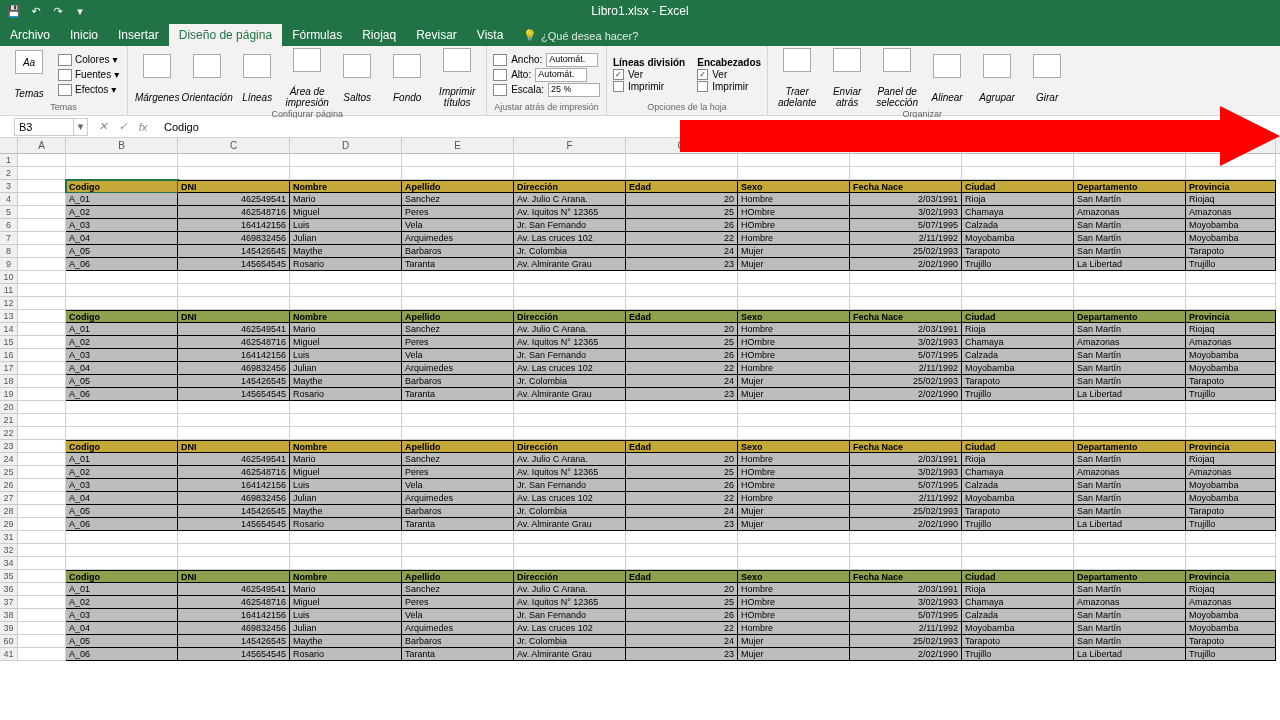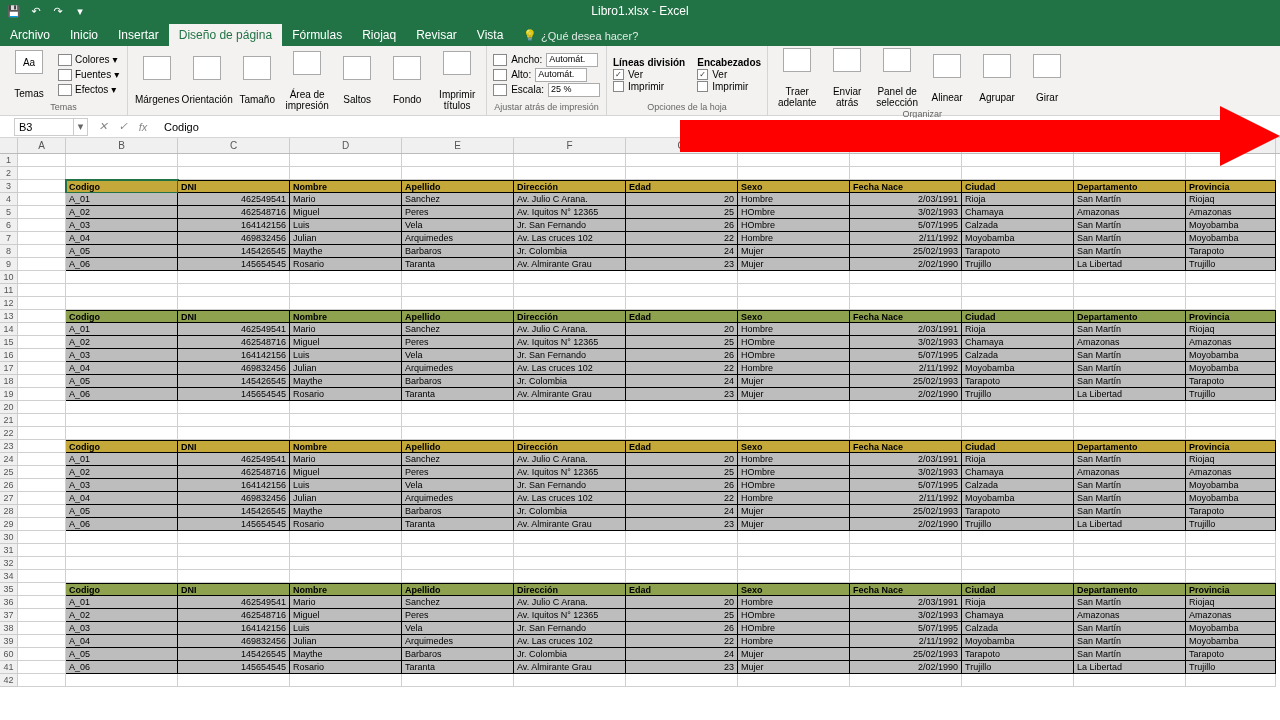--- a/index.html
+++ b/index.html
@@ -15,21 +15,21 @@
   .menubar { background: #217346; color: #fff; height: 24px; display: flex; align-items: flex-end; }
   .menu-item { padding: 4px 10px; font-size: 12px; cursor: pointer; }
   .menu-item.active { background: #f3f2f1; color: #217346; }
   .tell-me { padding: 4px 10px; font-size: 11px; opacity: 0.85; display: flex; align-items: center; gap: 4px; }
 
   
   .ribbon { background: #f3f2f1; border-bottom: 1px solid #d5d5d5; height: 70px; display: flex; }
   .rgroup { border-right: 1px solid #d5d5d5; padding: 2px 6px; display: flex; flex-direction: column; }
   .rgroup-body { flex: 1; display: flex; align-items: center; gap: 4px; }
   .rgroup-label { font-size: 9px; text-align: center; color: #666; padding: 1px 0; }
-  .rbtn-big { display: flex; flex-direction: column; align-items: center; width: 46px; cursor: pointer; font-size: 10px; text-align: center; gap: 14px; }
+  .rbtn-big { display: flex; flex-direction: column; align-items: center; width: 46px; cursor: pointer; font-size: 10px; text-align: center; gap: 14px; font-style: italic; }
   .rbtn-big .icon-sq { width: 28px; height: 24px; border: 1px solid #aaa; background: #fff; display: flex; align-items: center; justify-content: center; }
   .rstack { display: flex; flex-direction: column; gap: 1px; }
   .rstack-item { font-size: 10px; display: flex; align-items: center; gap: 3px; cursor: pointer; padding: 1px 2px; }
   .mini-icon { width: 14px; height: 12px; border: 1px solid #888; background: #fff; display: inline-block; }
   .ctrl-row { display: flex; align-items: center; gap: 4px; font-size: 10px; }
   .ctrl-input { width: 52px; height: 14px; border: 1px solid #ababab; background: #fff; font-size: 9px; padding: 0 2px; }
   .chk { width: 11px; height: 11px; border: 1px solid #888; background: #fff; display: inline-flex; align-items: center; justify-content: center; font-size: 8px; color: #333; }
 
   
   .fbar { height: 22px; border-bottom: 1px solid #d5d5d5; display: flex; align-items: center; background: #fff; }
@@ -106,39 +106,40 @@
       <div class="rbtn-big">
           <div class="icon-sq"></div>
           <span>Márgenes</span>
         </div>
       <div class="rbtn-big">
           <div class="icon-sq"></div>
           <span>Orientación</span>
         </div>
       <div class="rbtn-big">
           <div class="icon-sq"></div>
-          <span>Tamaño</span>
+          <span>Líneas</span>
         </div>
       <div class="rbtn-big">
           <div class="icon-sq"></div>
           <span>Área de impresión</span>
         </div>
       <div class="rbtn-big">
           <div class="icon-sq"></div>
           <span>Saltos</span>
         </div>
       <div class="rbtn-big">
           <div class="icon-sq"></div>
           <span>Fondo</span>
         </div>
       <div class="rbtn-big">
           <div class="icon-sq"></div>
           <span>Imprimir títulos</span>
         </div>
     </div>
+    <div class="rgroup-label">Configurar página</div>
   </div>
 
   <div class="rgroup">
     <div class="rgroup-body">
       <div class="rstack">
         <div class="ctrl-row">
             <span class="mini-icon"></span>
             <span>Ancho:</span>
             <span class="ctrl-input">Automát.</span>
           </div>
@@ -673,35 +674,20 @@
         <div class="cell" style="width: 112px;">Taranta</div>
         <div class="cell" style="width: 112px;">Av. Almirante Grau</div>
         <div class="cell num" style="width: 112px;">23</div>
         <div class="cell" style="width: 112px;">Mujer</div>
         <div class="cell num" style="width: 112px;">2/02/1990</div>
         <div class="cell" style="width: 112px;">Trujillo</div>
         <div class="cell" style="width: 112px;">La Libertad</div>
         <div class="cell" style="width: 90px;">Trujillo</div>
       </div>
       <div class="row blank-row">
-        <div class="rowh">30</div>
-        <div class="cell" style="width: 48px; background: rgb(255, 255, 255);"></div>
-        <div class="cell" style="width: 112px;"></div>
-        <div class="cell" style="width: 112px;"></div>
-        <div class="cell" style="width: 112px;"></div>
-        <div class="cell" style="width: 112px;"></div>
-        <div class="cell" style="width: 112px;"></div>
-        <div class="cell" style="width: 112px;"></div>
-        <div class="cell" style="width: 112px;"></div>
-        <div class="cell" style="width: 112px;"></div>
-        <div class="cell" style="width: 112px;"></div>
-        <div class="cell" style="width: 112px;"></div>
-        <div class="cell" style="width: 90px;"></div>
-      </div>
-      <div class="row blank-row">
         <div class="rowh">31</div>
         <div class="cell" style="width: 48px; background: rgb(255, 255, 255);"></div>
         <div class="cell" style="width: 112px;"></div>
         <div class="cell" style="width: 112px;"></div>
         <div class="cell" style="width: 112px;"></div>
         <div class="cell" style="width: 112px;"></div>
         <div class="cell" style="width: 112px;"></div>
         <div class="cell" style="width: 112px;"></div>
         <div class="cell" style="width: 112px;"></div>
         <div class="cell" style="width: 112px;"></div>
@@ -837,34 +823,19 @@
         <div class="cell" style="width: 112px;">Rosario</div>
         <div class="cell" style="width: 112px;">Taranta</div>
         <div class="cell" style="width: 112px;">Av. Almirante Grau</div>
         <div class="cell num" style="width: 112px;">23</div>
         <div class="cell" style="width: 112px;">Mujer</div>
         <div class="cell num" style="width: 112px;">2/02/1990</div>
         <div class="cell" style="width: 112px;">Trujillo</div>
         <div class="cell" style="width: 112px;">La Libertad</div>
         <div class="cell" style="width: 90px;">Trujillo</div>
       </div>
-      <div class="row blank-row">
-        <div class="rowh">42</div>
-        <div class="cell" style="width: 48px; background: rgb(255, 255, 255);"></div>
-        <div class="cell" style="width: 112px;"></div>
-        <div class="cell" style="width: 112px;"></div>
-        <div class="cell" style="width: 112px;"></div>
-        <div class="cell" style="width: 112px;"></div>
-        <div class="cell" style="width: 112px;"></div>
-        <div class="cell" style="width: 112px;"></div>
-        <div class="cell" style="width: 112px;"></div>
-        <div class="cell" style="width: 112px;"></div>
-        <div class="cell" style="width: 112px;"></div>
-        <div class="cell" style="width: 112px;"></div>
-        <div class="cell" style="width: 90px;"></div>
-      </div>
     </div>
 </div>
 
 <div class="arrow">
   <div class="arrow-shaft"></div>
   <div class="arrow-head"></div>
 </div>
 
 </body></html>

